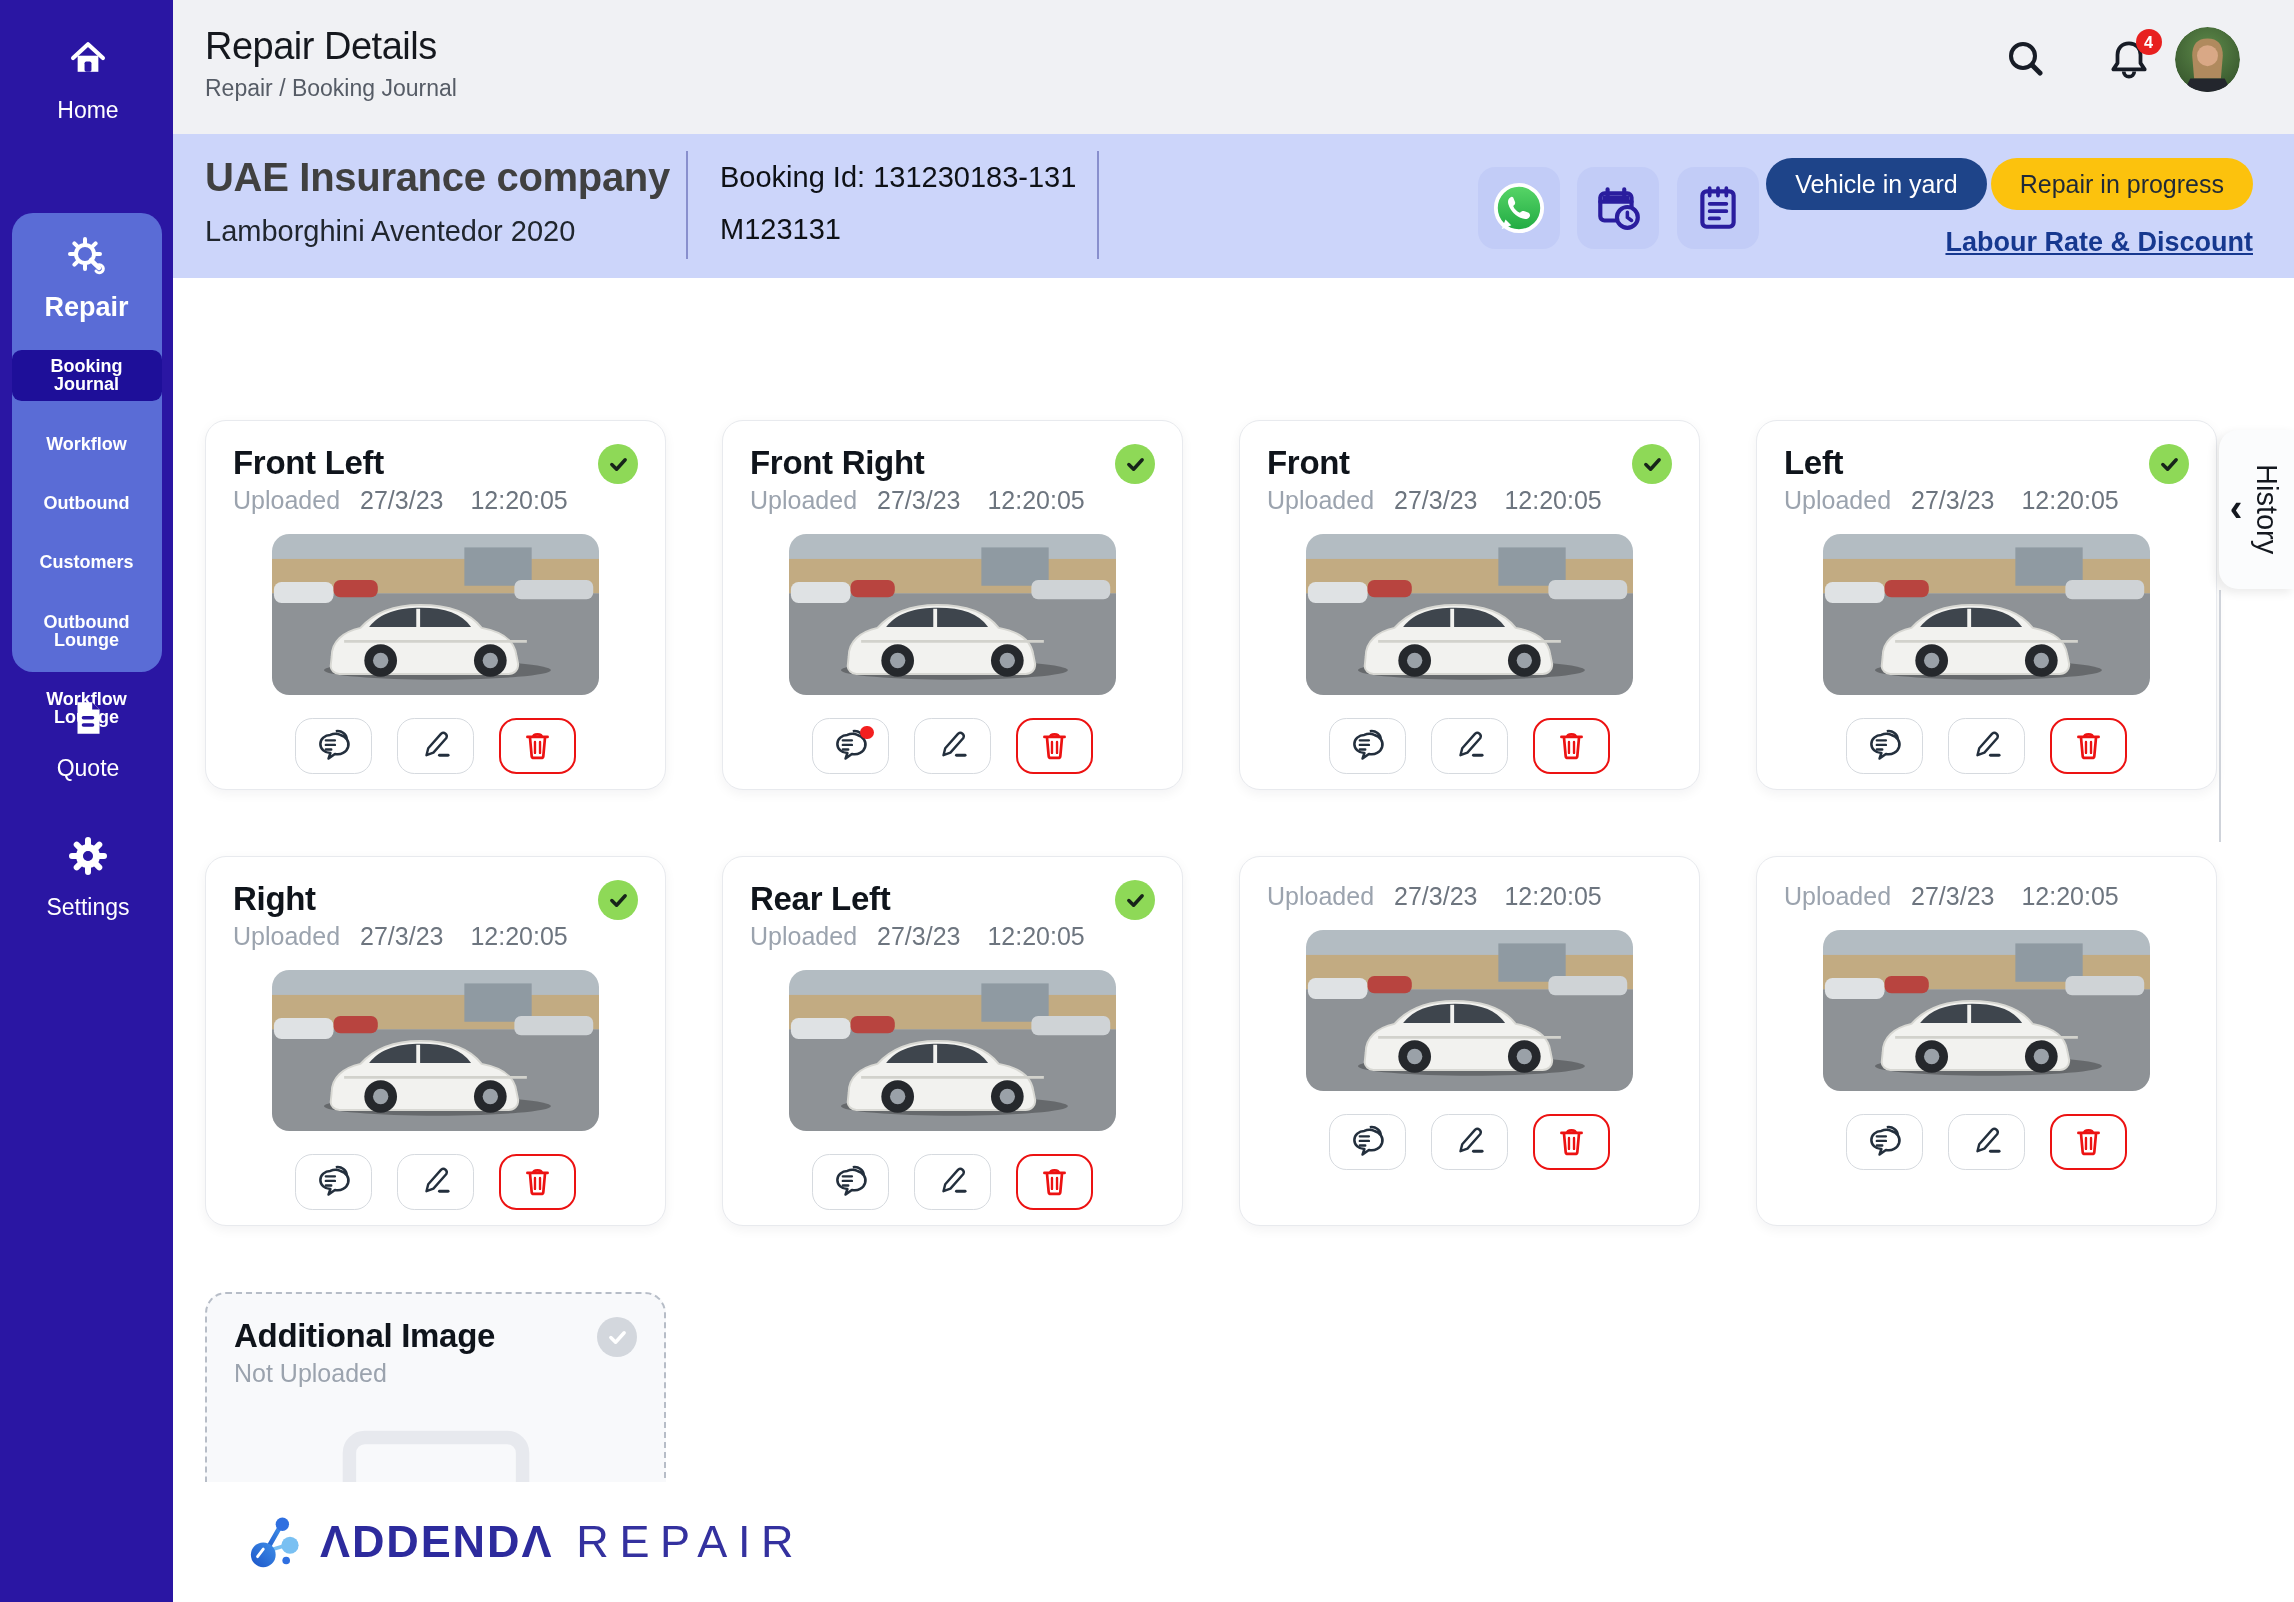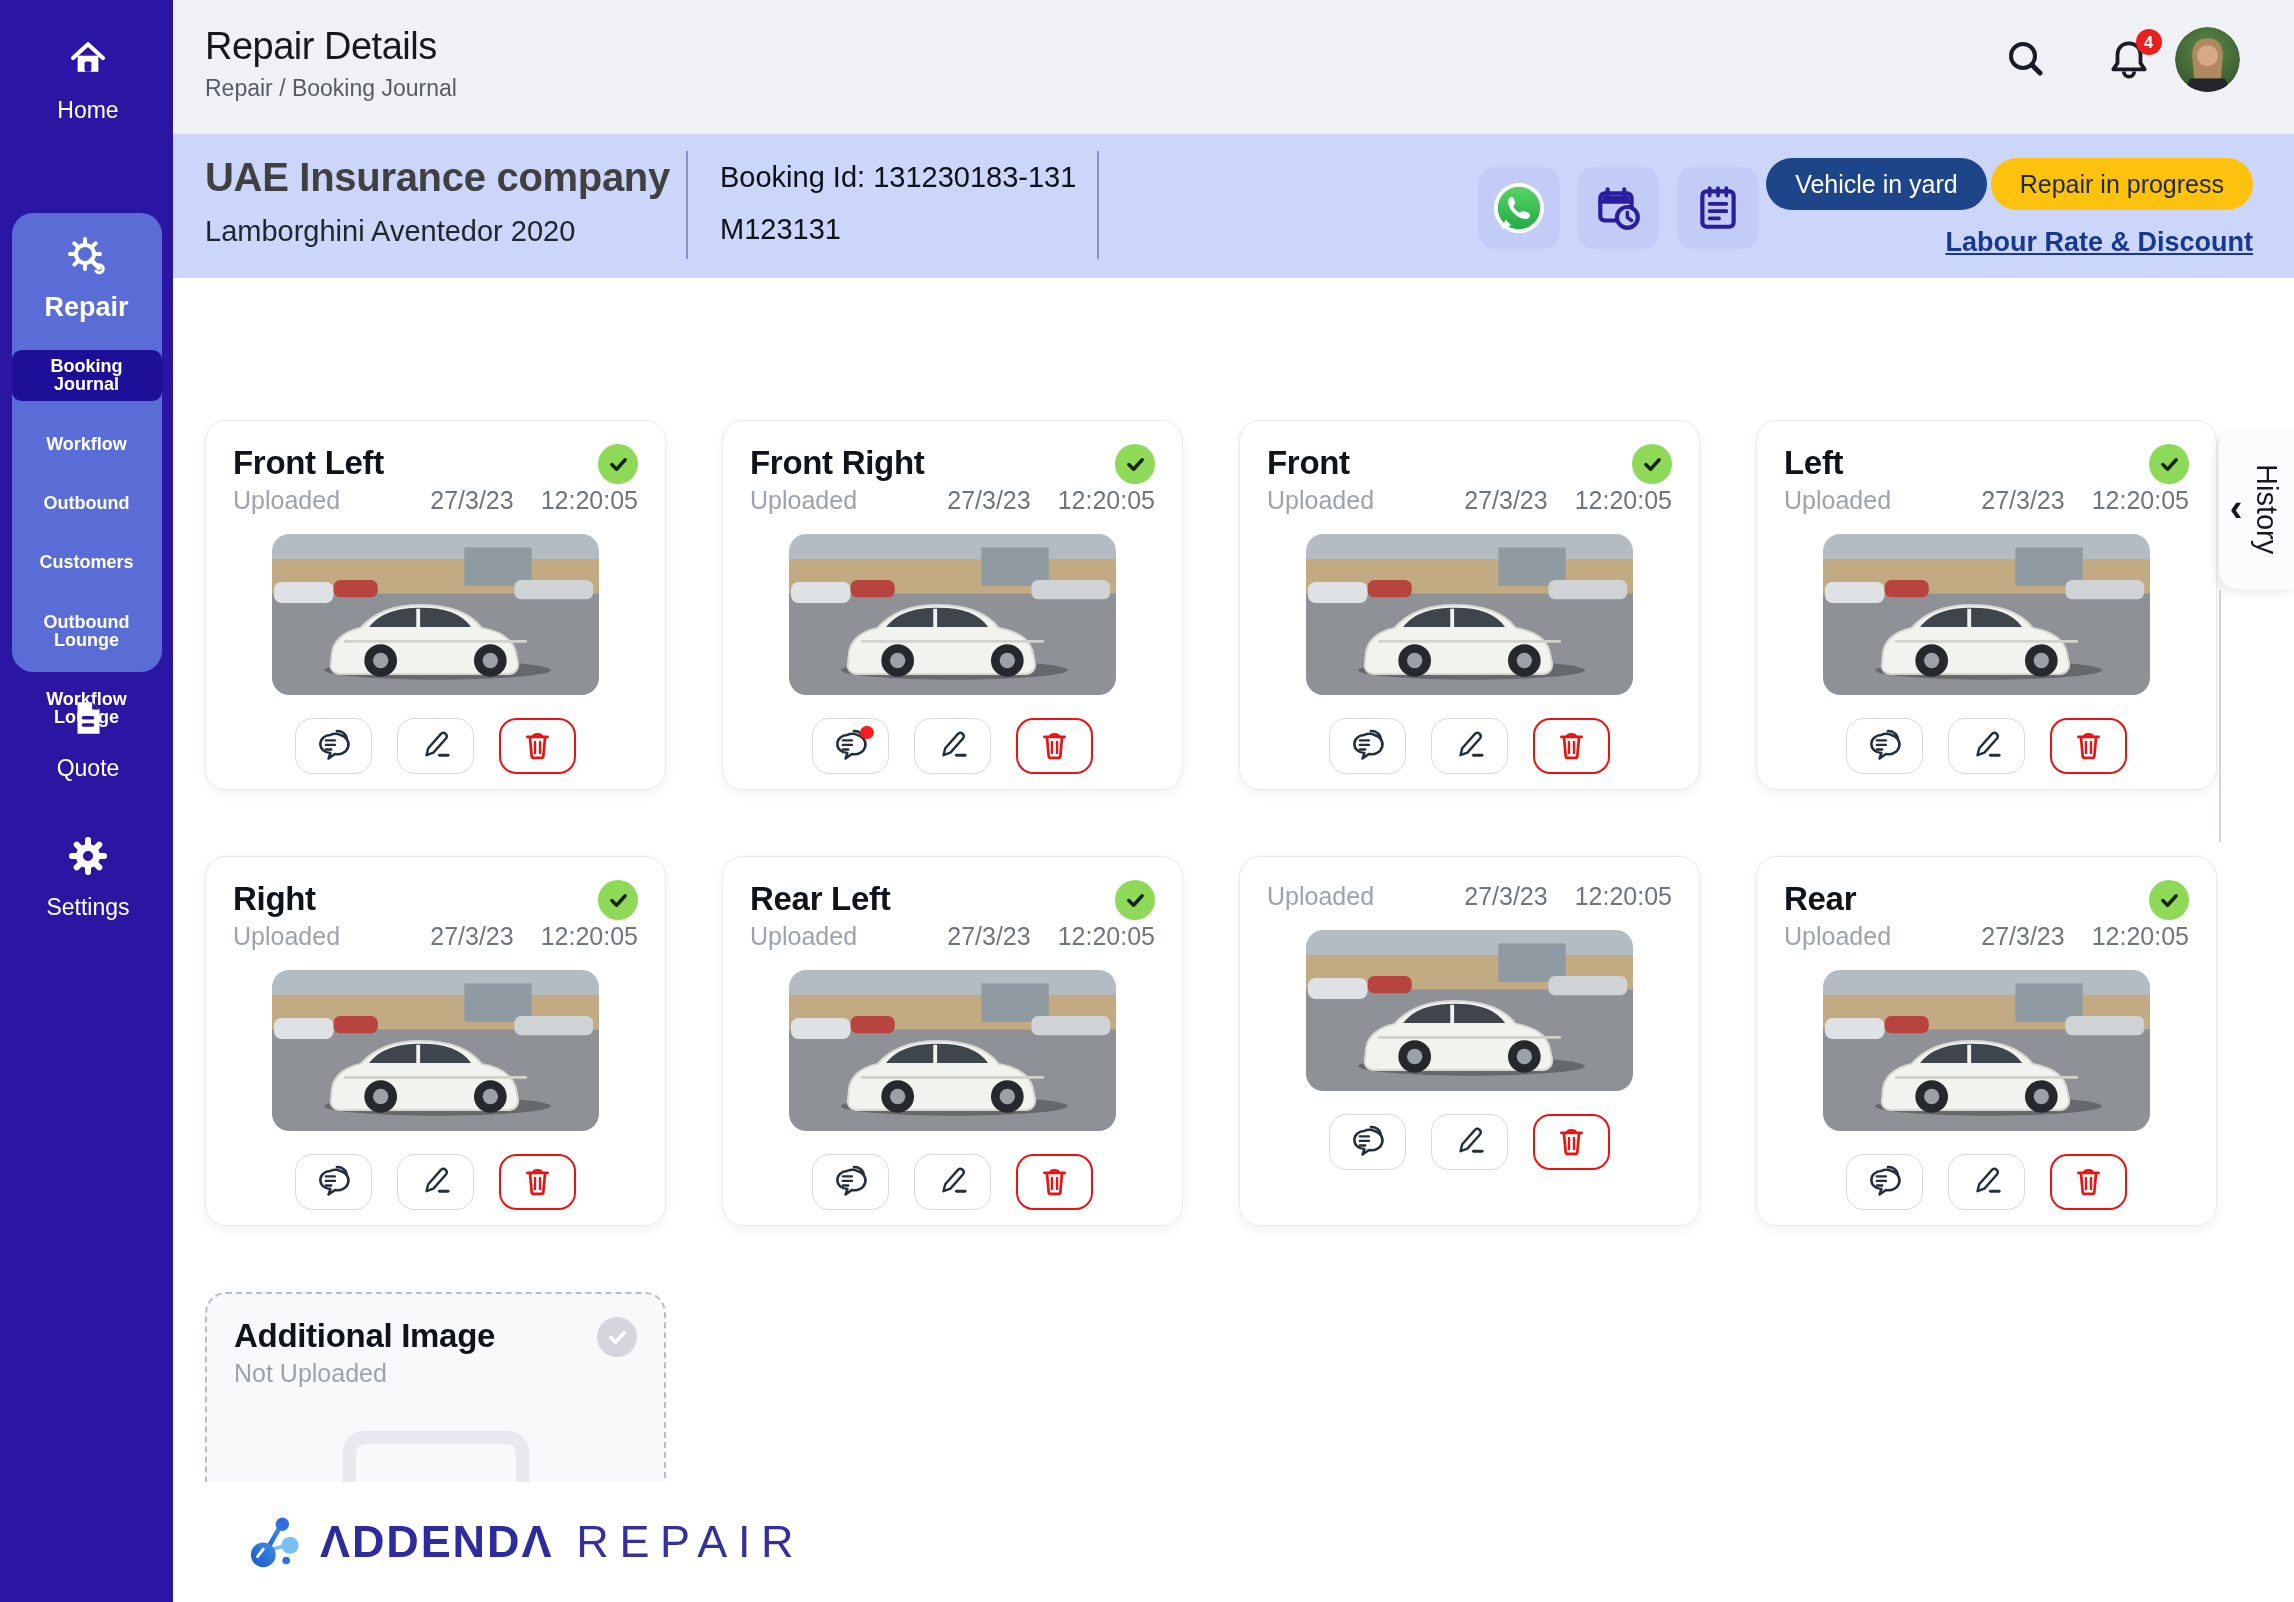--- a/index.html
+++ b/index.html
@@ -41,21 +41,21 @@
   
   #content { position:absolute; left:173px; right:0; top:279px; bottom:0; background:#fff; }
   #ai-button { position:absolute; right:35px; top:27px; height:73px; padding:0 33px; background:#5b6ee2; border:none; border-radius:15.4px; display:flex; align-items:center; gap:17.3px; color:#fff; font-size:33px; font-family:"Liberation Sans",sans-serif; cursor:pointer; box-shadow:0 3.8px 9.6px rgba(60,80,200,.25); }
   #photo-grid { position:absolute; left:32px; top:141px; display:grid; grid-template-columns:repeat(4,461px); column-gap:56px; row-gap:66px; }
 
   .card { position:relative; width:461px; height:370px; background:#fff; border:1.9px solid #e8eaee; border-radius:21px; box-shadow:0 3.8px 11.5px rgba(17,24,39,.05); padding:23px 27px 0; }
   .card-head { display:flex; justify-content:space-between; align-items:flex-start; }
   .card-title { font-size:33px; font-weight:700; color:#0f141b; letter-spacing:-0.3px; }
   .check { width:40px; height:40px; border-radius:50%; background:#8ed957; display:flex; align-items:center; justify-content:center; flex:none; }
   .check.disabled { background:#d3d7dd; }
-  .card-sub { display:flex; justify-content:space-between; margin-top:1.9px; font-size:25px; }
+  .card-sub { display:flex; justify-content:flex-start; margin-top:1.9px; font-size:25px;gap:20px; }
   .status { color:#9ba3ae; }
   .datetime { color:#6d757f; display:flex; gap:27px; }
   .photo { width:327px; height:161px; margin:19px auto 0; border-radius:17.3px; overflow:hidden; cursor:pointer; }
   .actions { display:flex; justify-content:center; gap:25px; margin-top:23px; }
   .act { position:relative; width:77px; height:56px; border-radius:17.3px; border:1.9px solid #d6dadf; background:#fff; display:flex; align-items:center; justify-content:center; cursor:pointer; color:#232f3d; }
   .act.danger { border:2.9px solid #ec1212; color:#ec1212; }
   .dot { position:absolute; top:6.7px; right:14.4px; width:13.4px; height:13.4px; border-radius:50%; background:#f31f1f; display:none; }
 
   .add-card { position:relative; width:461px; height:370px; border:2.9px dashed #b7bdc7; border-radius:21px; background:#f8f9fb; padding:23px 27px 0; }
   .placeholder-wrap { display:flex; justify-content:center; margin-top:35px; }
@@ -681,28 +681,20 @@
             <path d="M17 13 c0-4 10-4 10 0" fill="none" stroke="#ec1212" stroke-width="3.2"></path>
             <path d="M13 13 l2 22 a3 3 0 0 0 3 3 h8 a3 3 0 0 0 3-3 l2-22" fill="none" stroke="#ec1212" stroke-width="3.2" stroke-linejoin="round"></path>
             <path d="M19 19 v13 M25 19 v13" stroke="#ec1212" stroke-width="2.8" stroke-linecap="round"></path>
           </svg>
         </span>
       </button>
     </div>
   </div>
 
   <div class="card">
-    <div class="card-head">
-      <div class="card-title">Rear</div>
-      <span class="check">
-        <svg width="21" height="21" viewBox="0 0 22 22">
-              <path d="M4 11 l5 5 l9 -10" fill="none" stroke="#17241a" stroke-width="3.6" stroke-linecap="round" stroke-linejoin="round"></path>
-            </svg>
-      </span>
-    </div>
     <div class="card-sub">
       <span class="status">Uploaded</span>
       <span class="datetime">
             <span>27/3/23</span>
             <span>12:20:05</span>
           </span>
     </div>
     <div class="photo">
       <svg width="327" height="161" viewBox="0 0 340 168" preserveAspectRatio="none">
         <rect width="340" height="70" fill="#b3bcc2"></rect>

